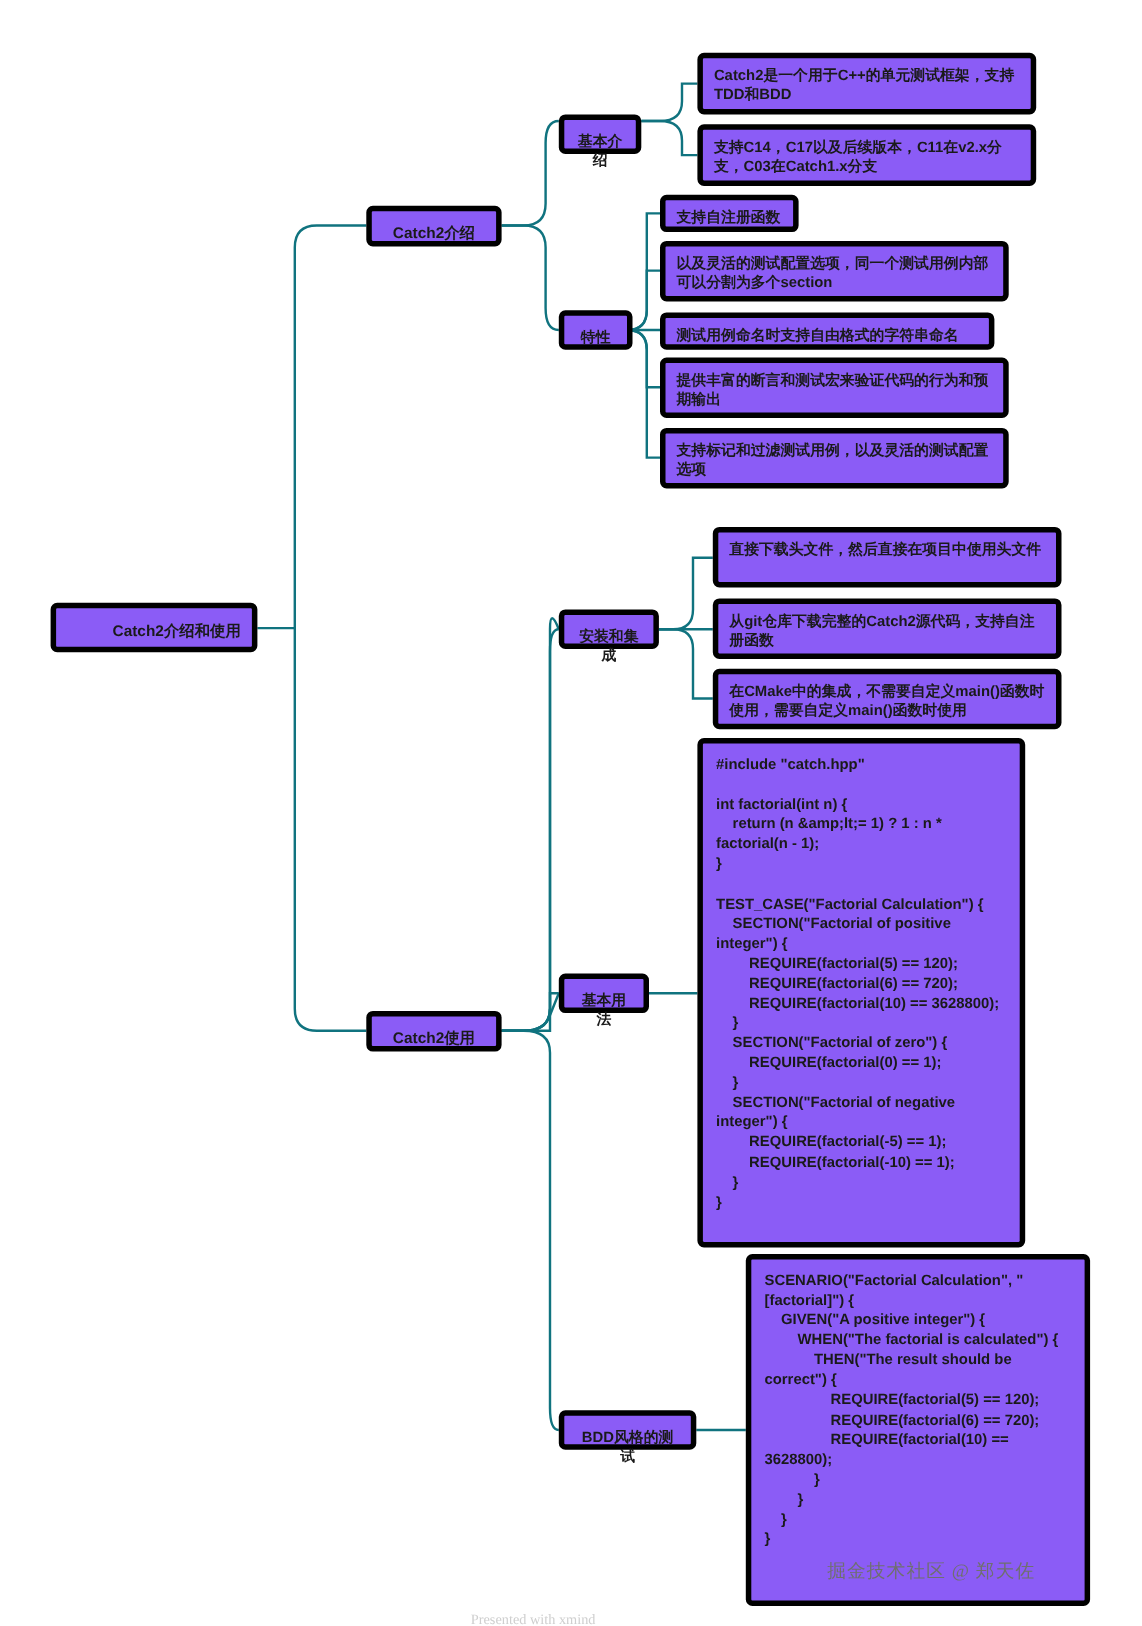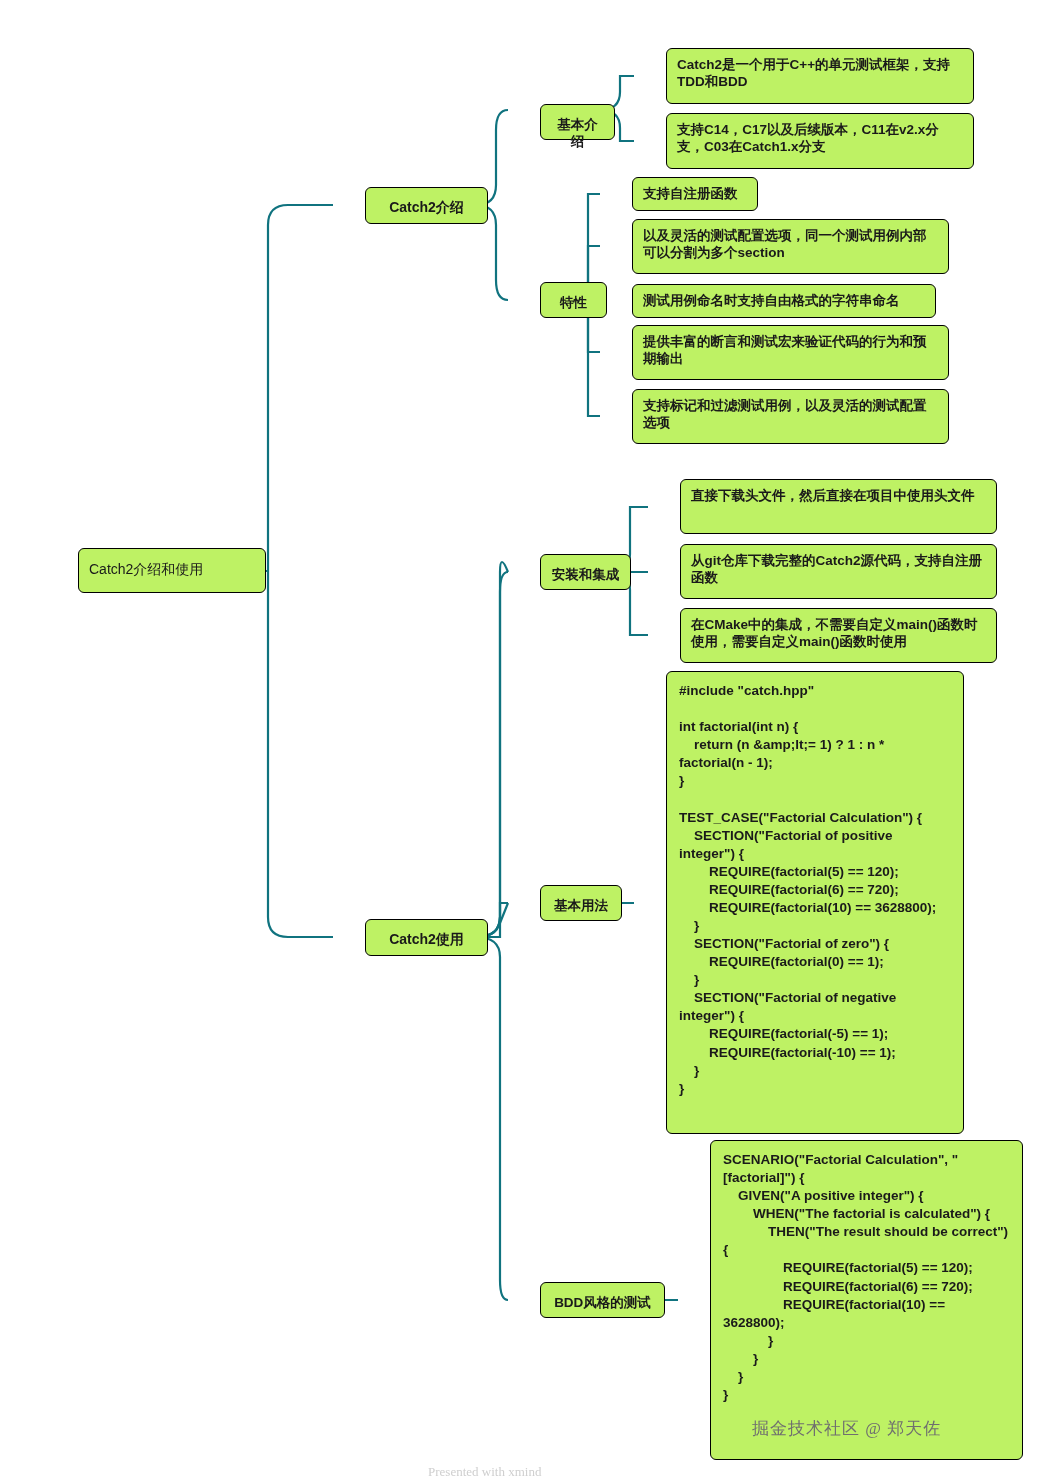--- a/index.html
+++ b/index.html
@@ -21,34 +21,33 @@
     position: absolute;
     left: 0;
     top: 0;
     width: 1038px;
     height: 1478px;
     pointer-events: none;
   }
   .node {
     position: absolute;
     box-sizing: border-box;
-    background: #bef264;
-    border: 1px solid #000000;
+    background: #8b5cf6;
+    border: 5px solid #000000;
     border-radius: 6px;
     color: #1a1a1a;
     line-height: 1.28;
     padding: 7px 10px;
     white-space: pre-wrap;
     word-break: break-word;
-    margin-left: 32px;
   }
   .node.root {
     font-size: 14px;
-    font-weight: 400;
-    text-align: left;
+    font-weight: 700;
+    text-align: right;
     padding-top: 12px;
   }
   .node.branch {
     font-size: 14px;
     font-weight: 700;
     text-align: center;
     padding-top: 11px;
   }
   .node.sub {
     font-size: 13.5px;

